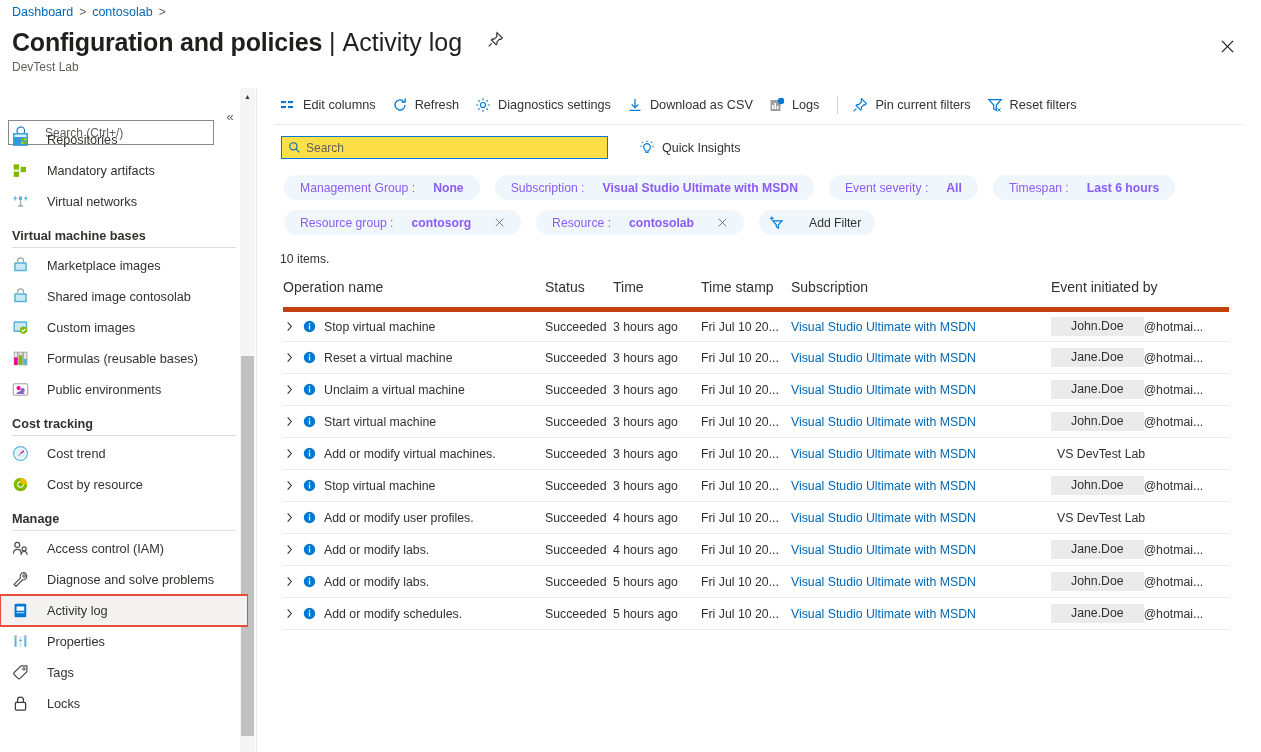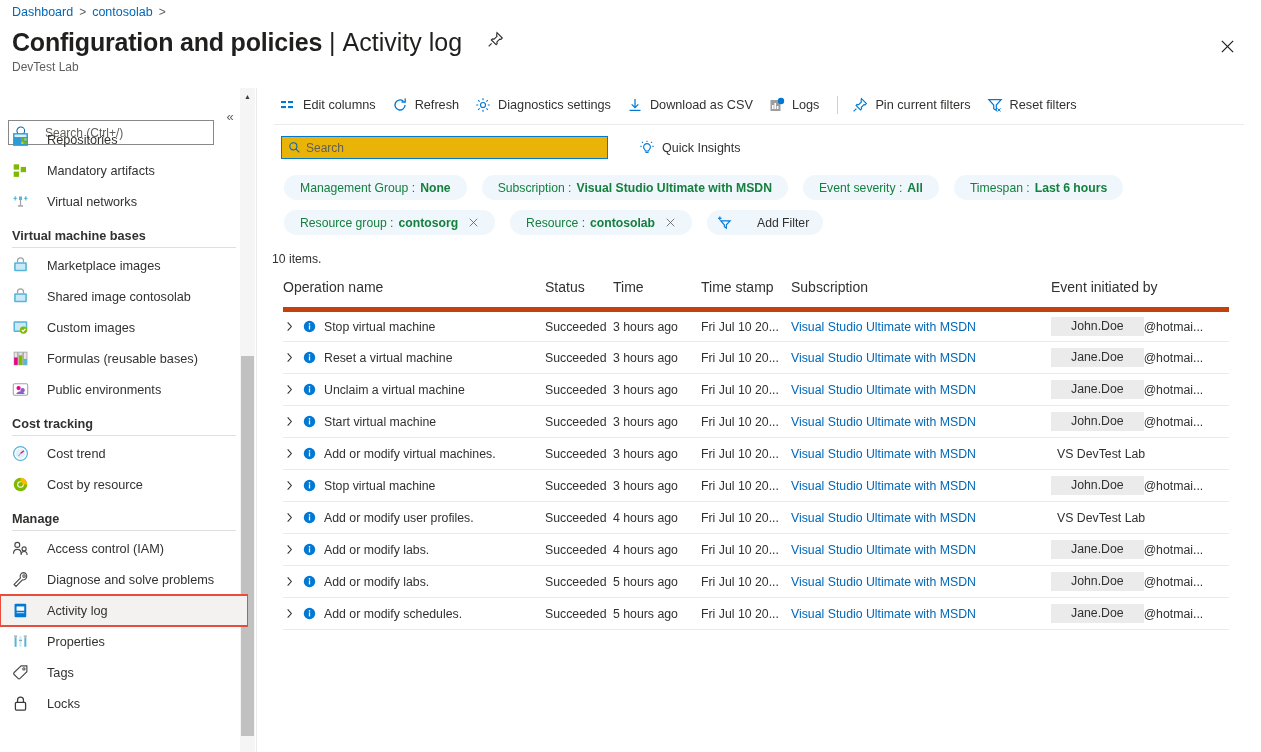--- a/index.html
+++ b/index.html
@@ -124,51 +124,51 @@
   }
   .cmdbar-rule {
     position: absolute; left: 274px; top: 124px; width: 970px; height: 1px;
     background: #edebe9;
   }
 
   
   .search-row { position: absolute; left: 281px; top: 136px; display: flex; align-items: center; }
   .big-search {
     position: relative; width: 327px; height: 23px;
-    border: 1.5px solid #0078d4; background: #eab308;
+    border: 1.5px solid #0078d4; background: #fde047;
     display: flex; align-items: center; padding-left: 24px;
     font-size: 12px; color: #605e5c;
   }
   .big-search .mag { position: absolute; left: 6px; top: 4px; width: 13px; height: 13px; }
   .quick-insights {
     margin-left: 31px; display: flex; align-items: center; gap: 7px;
     font-size: 12.5px; color: #323130; cursor: pointer;
   }
 
   
   .pills {
     position: absolute; left: 284px; top: 175px; width: 950px;
     display: flex; flex-wrap: wrap; gap: 10px 15px;
   }
   .pill {
     height: 25px; border-radius: 13px; background: #eff6fc;
-    display: inline-flex; align-items: center; gap: 5px;
-    padding: 0 16px; font-size: 12.2px; color: #15803d; cursor: pointer;
+    display: inline-flex; align-items: center; gap: 18px;
+    padding: 0 16px; font-size: 12.2px; color: #8b5cf6; cursor: pointer;
     white-space: nowrap;
   }
   .pill b { font-weight: bold; }
   .pill .x {
     margin-left: 5px; color: #605e5c; font-size: 13px; line-height: 1;
     cursor: pointer; display: inline-flex; align-items: center;
   }
   .pill.add { color: #323130; padding: 0 14px 0 10px; gap: 24px; }
 
   
   .items-count {
-    position: absolute; left: 272px; top: 252px;
+    position: absolute; left: 280px; top: 252px;
     font-size: 12.2px; color: #323130;
   }
 
   
   .tbl-wrap { position: absolute; left: 283px; top: 279px; width: 946px; }
   table.log { border-collapse: collapse; width: 946px; table-layout: fixed; }
   table.log th {
     text-align: left; font-weight: normal; font-size: 14px; color: #323130;
     padding: 0 0 12px 0; border-bottom: 5px solid #c2410c;
     vertical-align: bottom;

